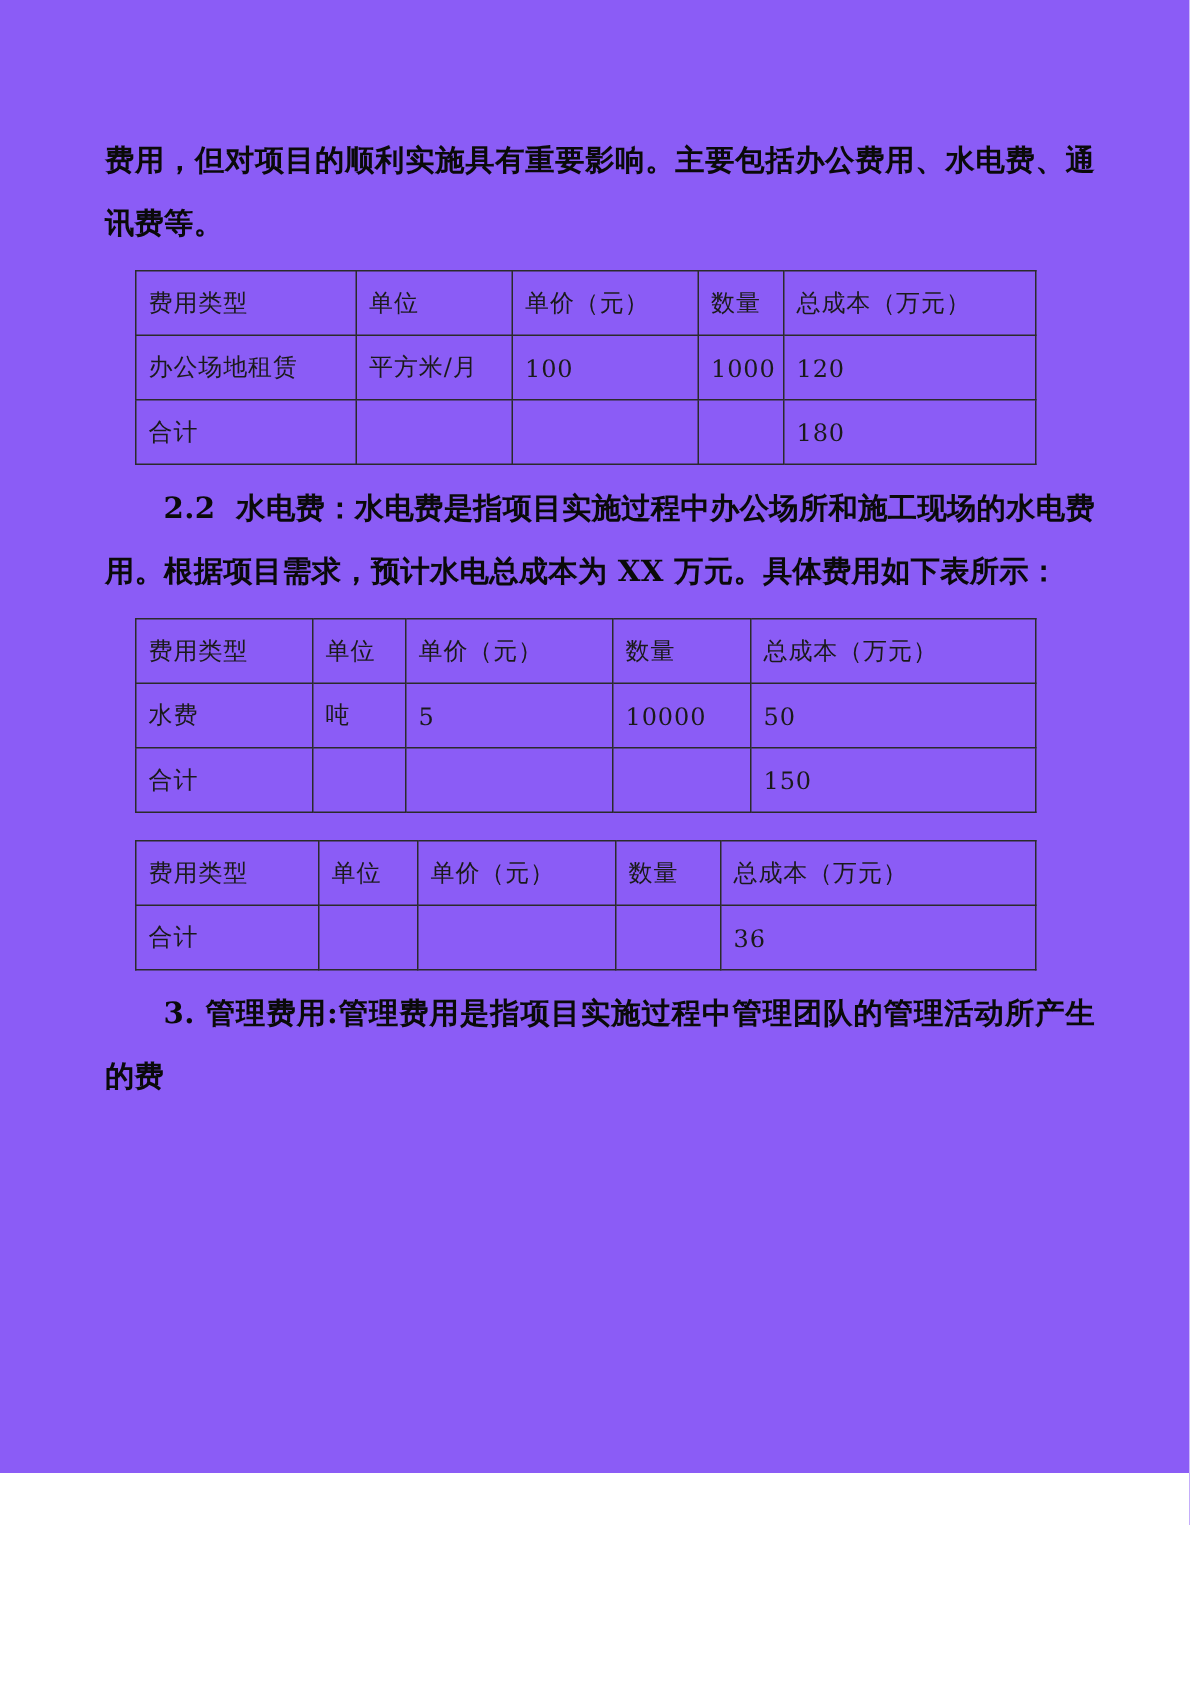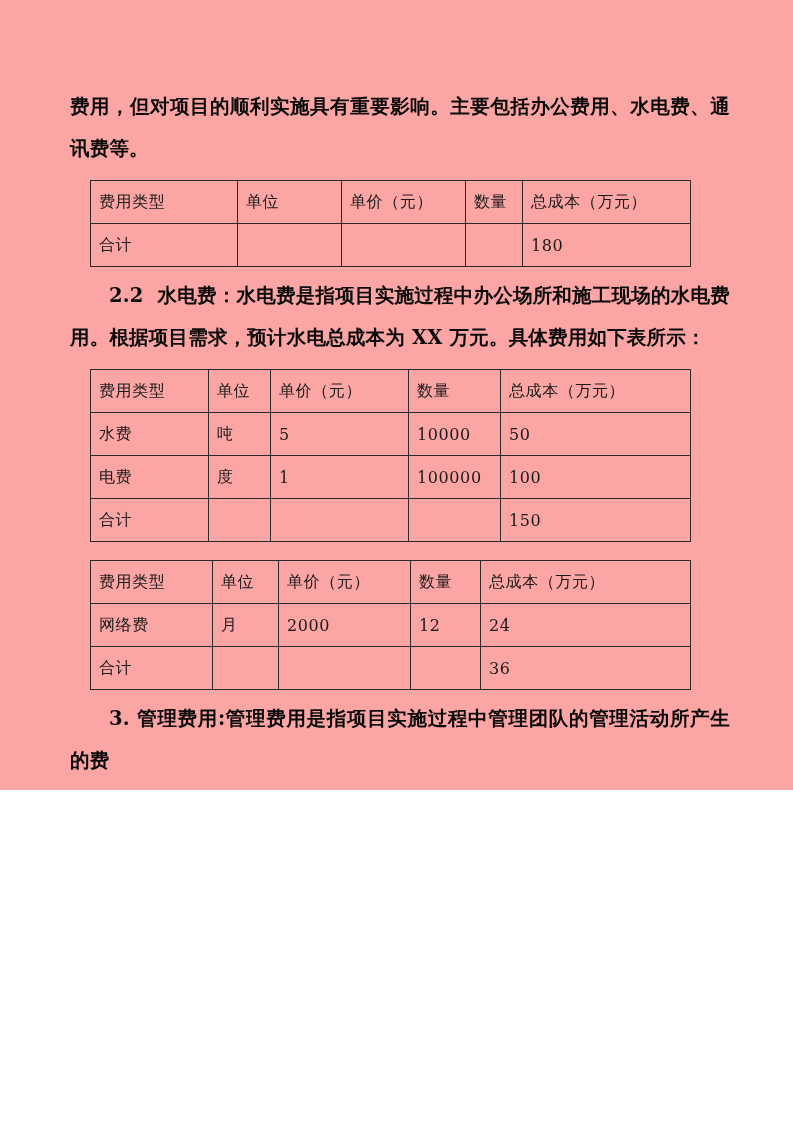--- a/index.html
+++ b/index.html
@@ -7,22 +7,22 @@
     padding: 0;
     background: #ffffff;
   }
   body {
     font-family: "DejaVu Serif", "Liberation Serif", serif;
     color: #000000;
   }
   .page {
     position: relative;
     width: 793px;
-    height: 790px;
-    background: #fca5a5;
+    height: 982px;
+    background: #8b5cf6;
     overflow: hidden;
     box-sizing: border-box;
   }
   .content {
     position: absolute;
     left: 70px;
     top: 86px;
     width: 660px;
   }
   
@@ -128,20 +128,27 @@
         <tr>
           <th>费用类型</th>
           <th>单位</th>
           <th>单价（元）</th>
           <th>数量</th>
           <th>总成本（万元）</th>
         </tr>
       </thead>
       <tbody>
         <tr>
+          <td>办公场地租赁</td>
+          <td>平方米/月</td>
+          <td>100</td>
+          <td>1000</td>
+          <td>120</td>
+        </tr>
+        <tr>
           <td>合计</td>
           <td></td>
           <td></td>
           <td></td>
           <td>180</td>
         </tr>
       </tbody>
     </table>
 
     <div class="gap-after-table"></div>
@@ -169,27 +176,20 @@
       </thead>
       <tbody>
         <tr>
           <td>水费</td>
           <td>吨</td>
           <td>5</td>
           <td>10000</td>
           <td>50</td>
         </tr>
         <tr>
-          <td>电费</td>
-          <td>度</td>
-          <td>1</td>
-          <td>100000</td>
-          <td>100</td>
-        </tr>
-        <tr>
           <td>合计</td>
           <td></td>
           <td></td>
           <td></td>
           <td>150</td>
         </tr>
       </tbody>
     </table>
 
     <div class="gap-after-table"></div>
@@ -209,27 +209,20 @@
         <tr>
           <th>费用类型</th>
           <th>单位</th>
           <th>单价（元）</th>
           <th>数量</th>
           <th>总成本（万元）</th>
         </tr>
       </thead>
       <tbody>
         <tr>
-          <td>网络费</td>
-          <td>月</td>
-          <td>2000</td>
-          <td>12</td>
-          <td>24</td>
-        </tr>
-        <tr>
           <td>合计</td>
           <td></td>
           <td></td>
           <td></td>
           <td>36</td>
         </tr>
       </tbody>
     </table>
 
     <div class="gap-after-table"></div>

